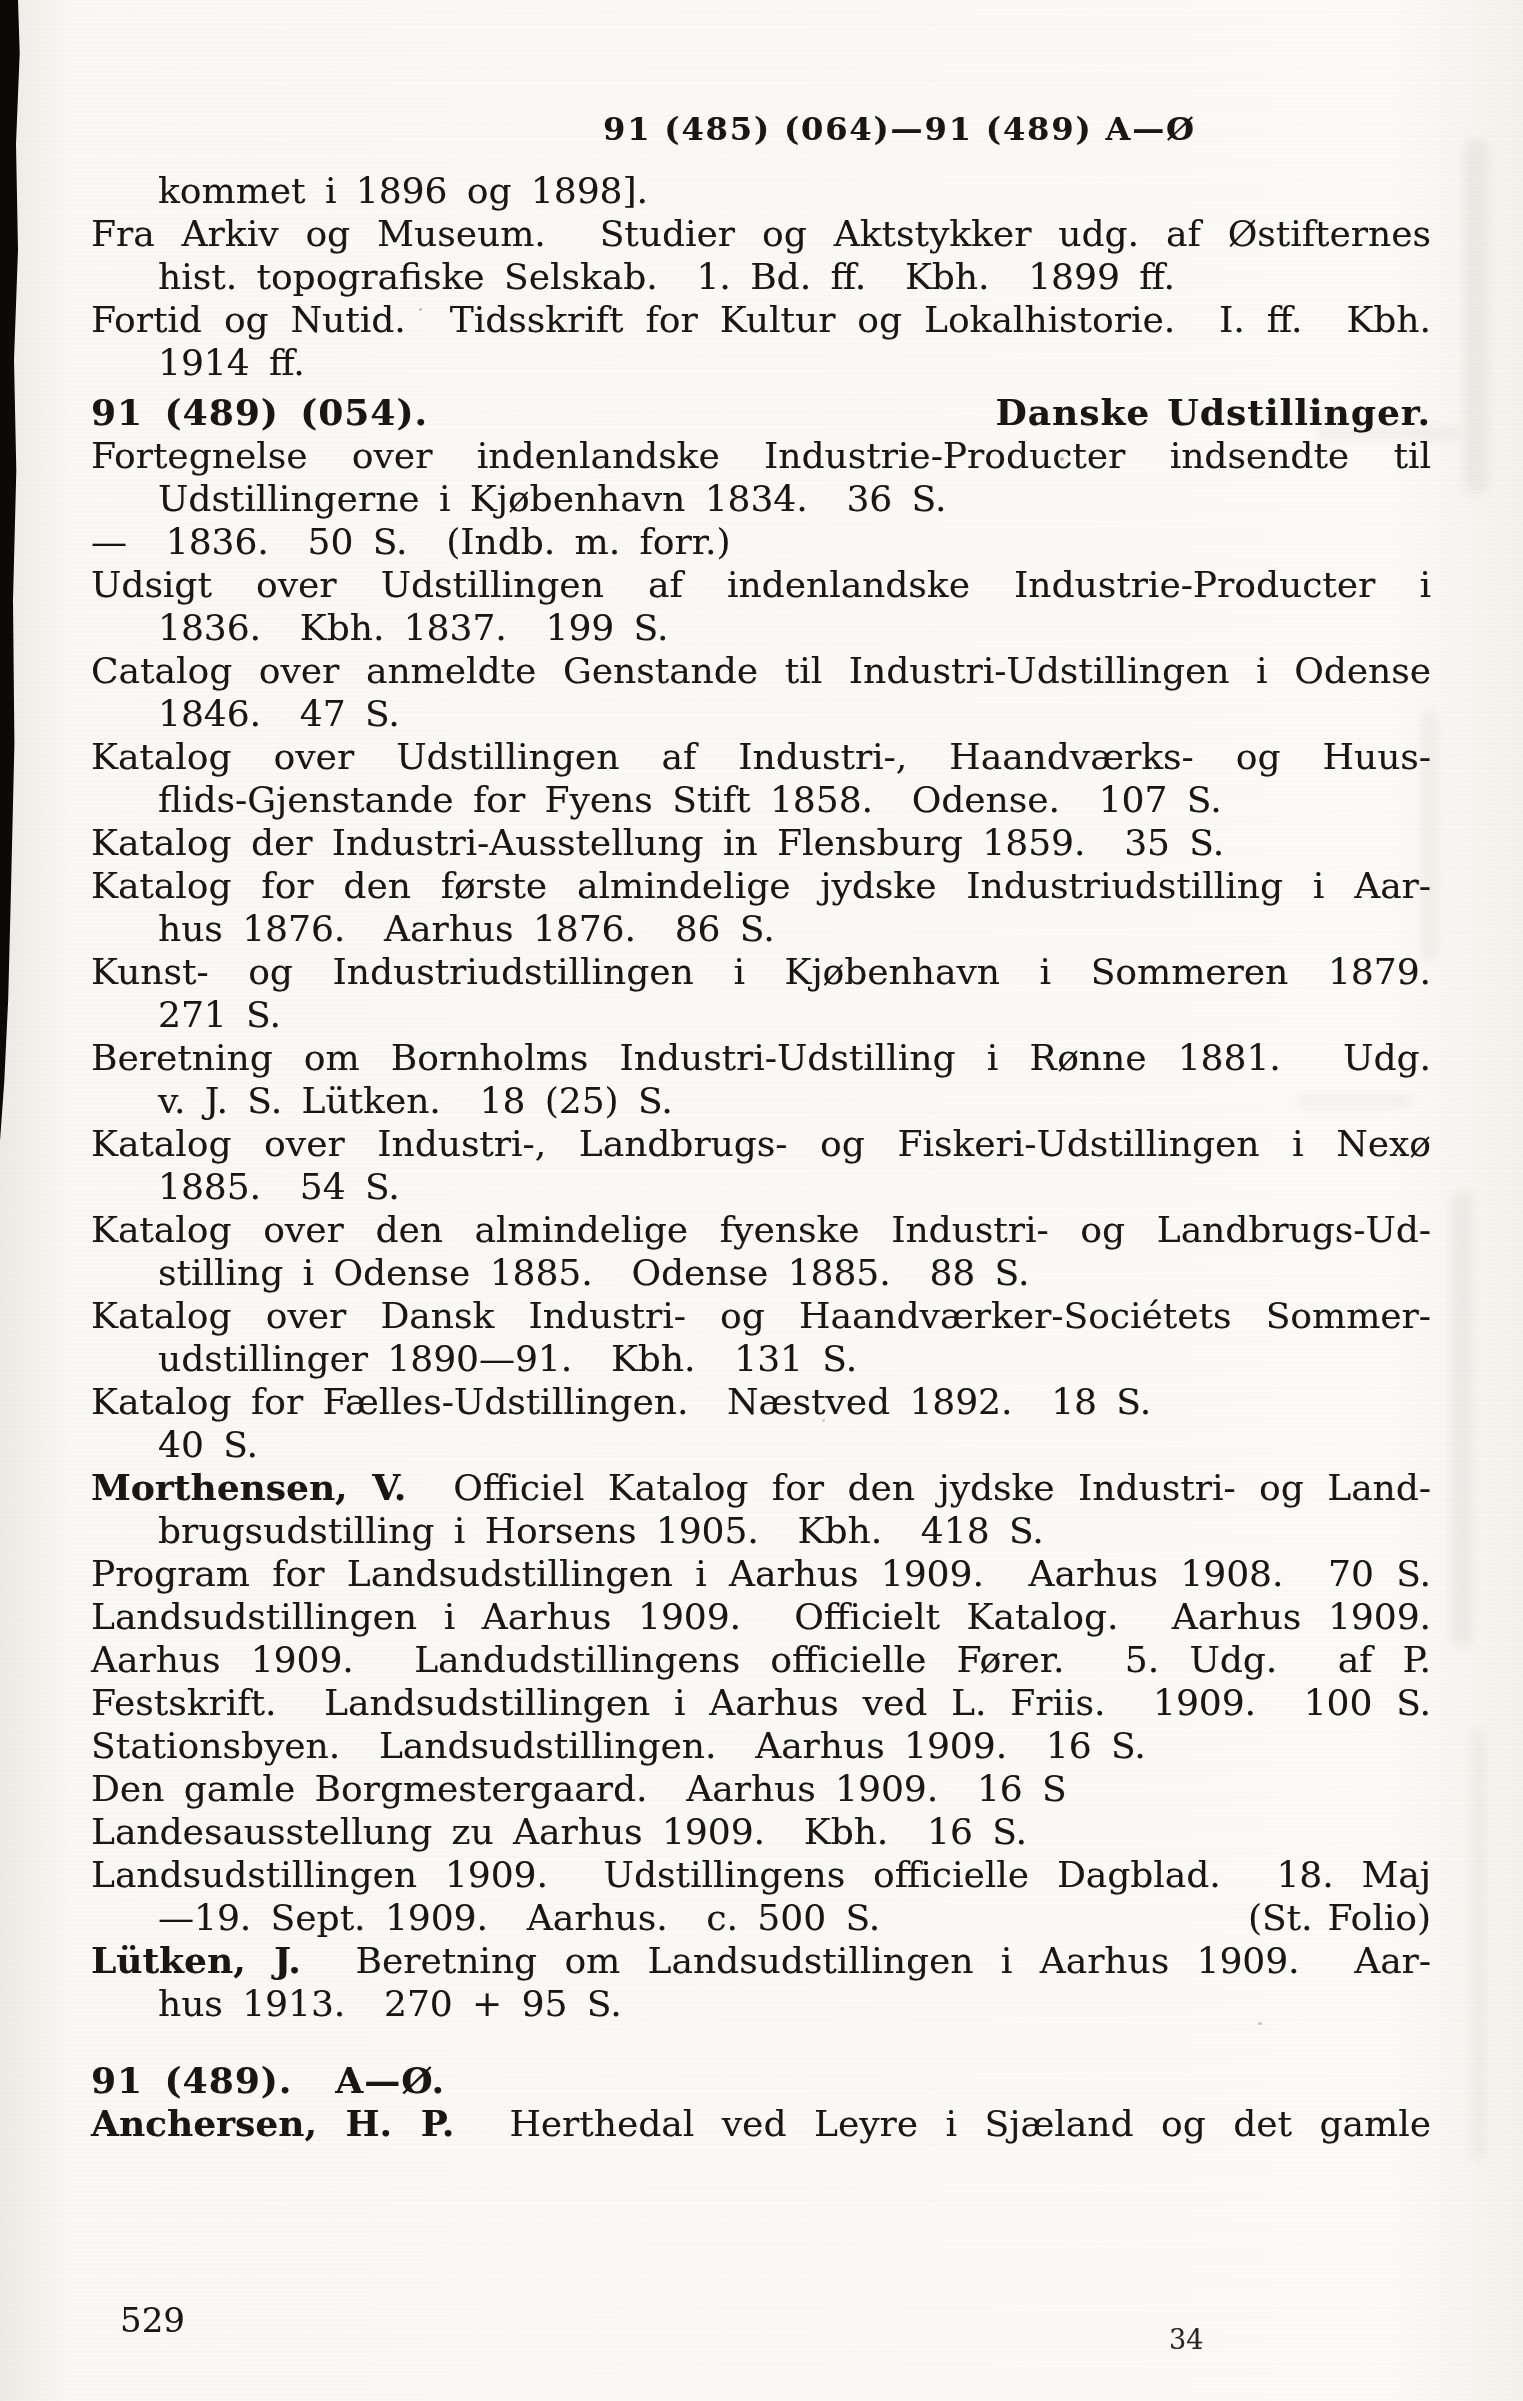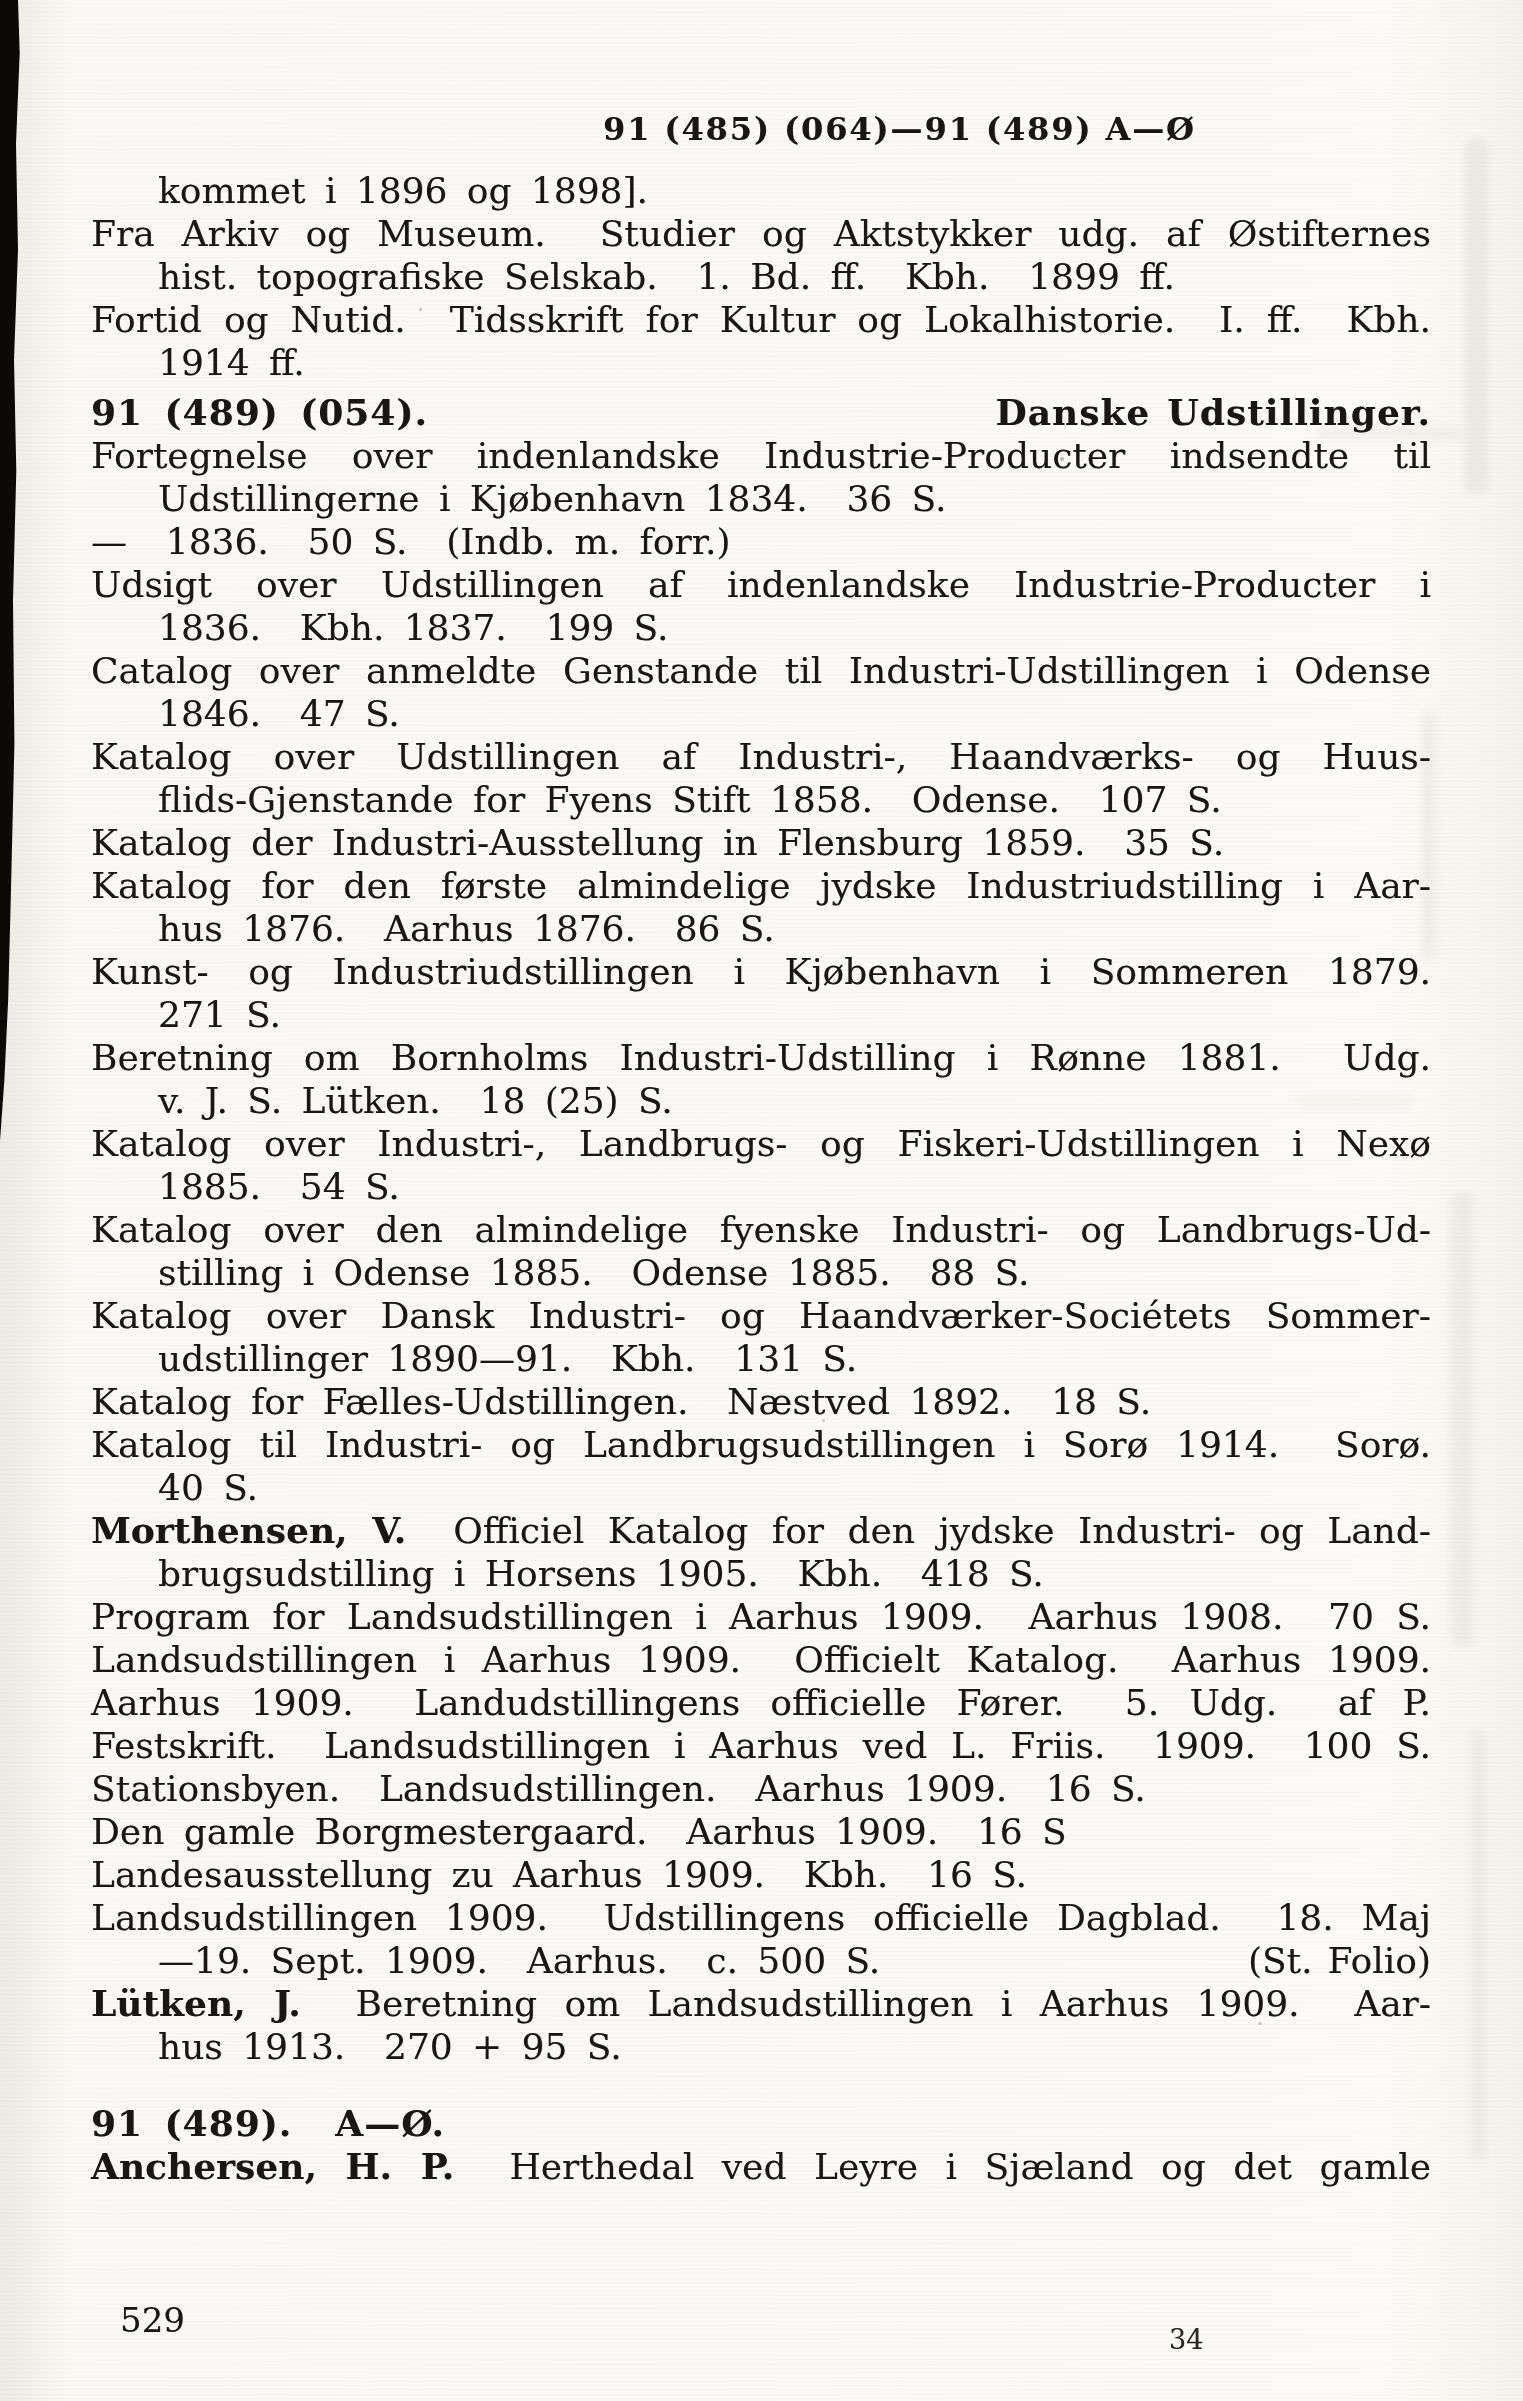--- a/index.html
+++ b/index.html
@@ -109,21 +109,20 @@
       <div class="line ind"><span>271 S.</span></div>
       <div class="line just"><span>Beretning om Bornholms Industri-Udstilling i Rønne 1881.  Udg.</span></div>
       <div class="line ind"><span>v. J. S. Lütken.  18 (25) S.</span></div>
       <div class="line just"><span>Katalog over Industri-, Landbrugs- og Fiskeri-Udstillingen i Nexø</span></div>
       <div class="line ind"><span>1885.  54 S.</span></div>
       <div class="line just"><span>Katalog over den almindelige fyenske Industri- og Landbrugs-Ud-</span></div>
       <div class="line ind"><span>stilling i Odense 1885.  Odense 1885.  88 S.</span></div>
       <div class="line just"><span>Katalog over Dansk Industri- og Haandværker-Sociétets Sommer-</span></div>
       <div class="line ind"><span>udstillinger 1890—91.  Kbh.  131 S.</span></div>
       <div class="line"><span>Katalog for Fælles-Udstillingen.  Næstved 1892.  18 S.</span></div>
-      <div class="line just"><span>Katalog til Industri- og Landbrugsudstillingen i Sorø 1914.  Sorø.</span></div>
       <div class="line ind"><span>40 S.</span></div>
       <div class="line just"><span class="b">Morthensen, V.</span><span>  Officiel Katalog for den jydske Industri- og Land-</span></div>
       <div class="line ind"><span>brugsudstilling i Horsens 1905.  Kbh.  418 S.</span></div>
       <div class="line just"><span>Program for Landsudstillingen i Aarhus 1909.  Aarhus 1908.  70 S.</span></div>
       <div class="line just"><span>Landsudstillingen i Aarhus 1909.  Officielt Katalog.  Aarhus 1909.</span></div>
       <div class="line just"><span>Aarhus 1909.  Landudstillingens officielle Fører.  5. Udg.  af P.</span></div>
       <div class="line just"><span>Festskrift.  Landsudstillingen i Aarhus ved L. Friis.  1909.  100 S.</span></div>
       <div class="line"><span>Stationsbyen.  Landsudstillingen.  Aarhus 1909.  16 S.</span></div>
       <div class="line"><span>Den gamle Borgmestergaard.  Aarhus 1909.  16 S</span></div>
       <div class="line"><span>Landesausstellung zu Aarhus 1909.  Kbh.  16 S.</span></div>

